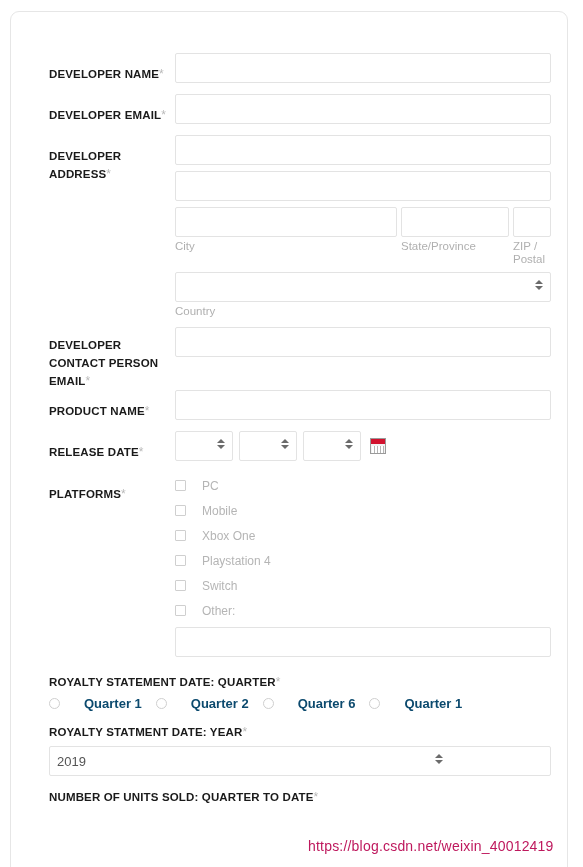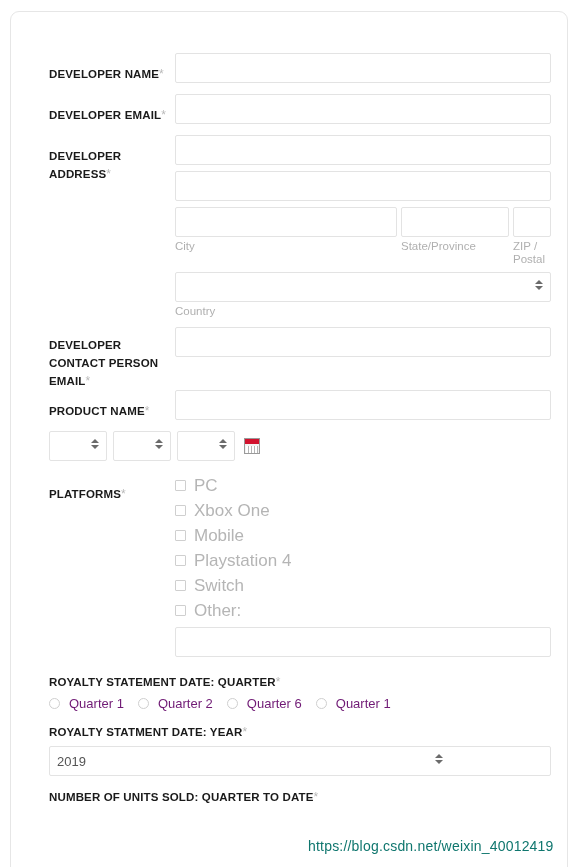--- a/index.html
+++ b/index.html
@@ -127,22 +127,22 @@
   .cklist { }
   .ckrow { display: flex; align-items: center; height: 25px; }
   .ckbox {
     width: 11px; height: 11px;
     border: 1px solid #cfcfcf;
     border-radius: 1px;
     background: #fff;
     flex: 0 0 11px;
   }
   .cklabel {
-    margin-left: 8px;
-    font-size: 17px;
+    margin-left: 16px;
+    font-size: 12px;
     color: #b5b5b5;
     font-family: "Liberation Sans", sans-serif;
   }
 
   
   .block { margin-top: 14px; }
   .blocklabel {
     font-size: 11.5px;
     font-weight: bold;
     color: #1a1a1a;
@@ -153,32 +153,33 @@
   .radios { display: flex; align-items: center; gap: 14px; }
   .rdrow { display: flex; align-items: center; }
   .rdbox {
     width: 11px; height: 11px;
     border: 1px solid #cfcfcf;
     border-radius: 50%;
     background: #fff;
     flex: 0 0 11px;
   }
   .rdlabel {
-    margin-left: 9px;
+    margin-left: 24px;
     font-size: 13px;
-    color: #701a75;
+    color: #0c4a6e;
+    font-weight: bold;
   }
   .wide { width: 402px; }
   .wide .inp { width: 502px; }
 
   .watermark {
     position: absolute;
     left: 308px; top: 838px;
     font-size: 14px;
-    color: #0f766e;
+    color: #be185d;
     letter-spacing: 0.2px;
     white-space: nowrap;
     font-family: "Liberation Sans", sans-serif;
   }
 </style>
 </head>
 <body>
 
 <div class="page">
   <div class="card">
@@ -241,20 +242,21 @@
       </div>
 
       <div class="row" style="">
         <div class="lbl"><span>PRODUCT NAME</span><span class="req">*</span></div>
         <div class="fields">
           <input class="inp" type="text" value="" style="">
         </div>
       </div>
 
       <div class="row mt9">
+        <div class="lbl"><span>RELEASE DATE</span><span class="req">*</span></div>
         <div class="fields">
           <div class="daterow">
             <div class="selwrap dsel">
               <input class="inp" type="text" readonly="" value="" style="">
               <span class="spin">
                   <i class="up"></i>
                   <i class="dn"></i>
                 </span>
             </div>
             <div class="selwrap dsel">
@@ -282,25 +284,25 @@
       <div class="row" style="margin-top:12px;">
         <div class="lbl"><span>PLATFORMS</span><span class="req">*</span></div>
         <div class="fields">
           <div class="cklist">
             <div class="ckrow">
               <span class="ckbox"></span>
               <span class="cklabel">PC</span>
             </div>
             <div class="ckrow">
               <span class="ckbox"></span>
+              <span class="cklabel">Mobile</span>
+            </div>
+            <div class="ckrow">
+              <span class="ckbox"></span>
               <span class="cklabel">Xbox One</span>
-            </div>
-            <div class="ckrow">
-              <span class="ckbox"></span>
-              <span class="cklabel">Mobile</span>
             </div>
             <div class="ckrow">
               <span class="ckbox"></span>
               <span class="cklabel">Playstation 4</span>
             </div>
             <div class="ckrow">
               <span class="ckbox"></span>
               <span class="cklabel">Switch</span>
             </div>
             <div class="ckrow">

